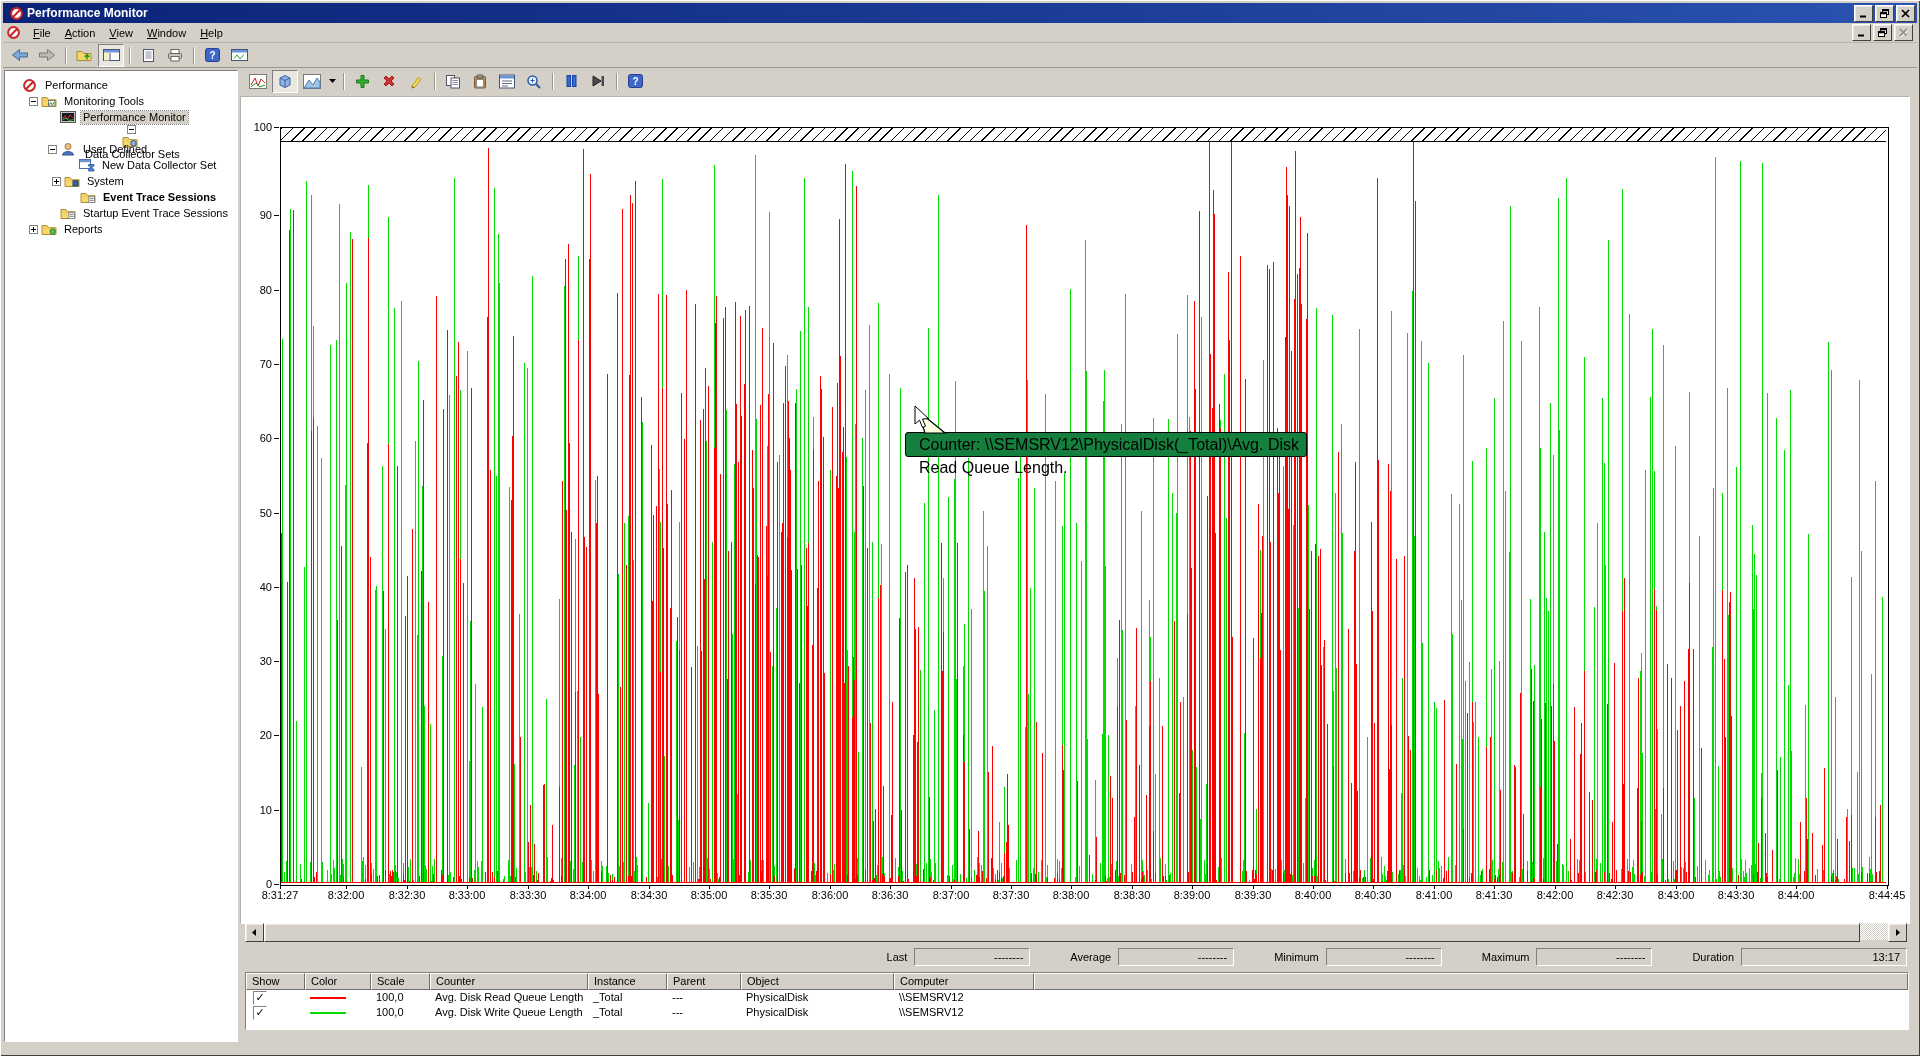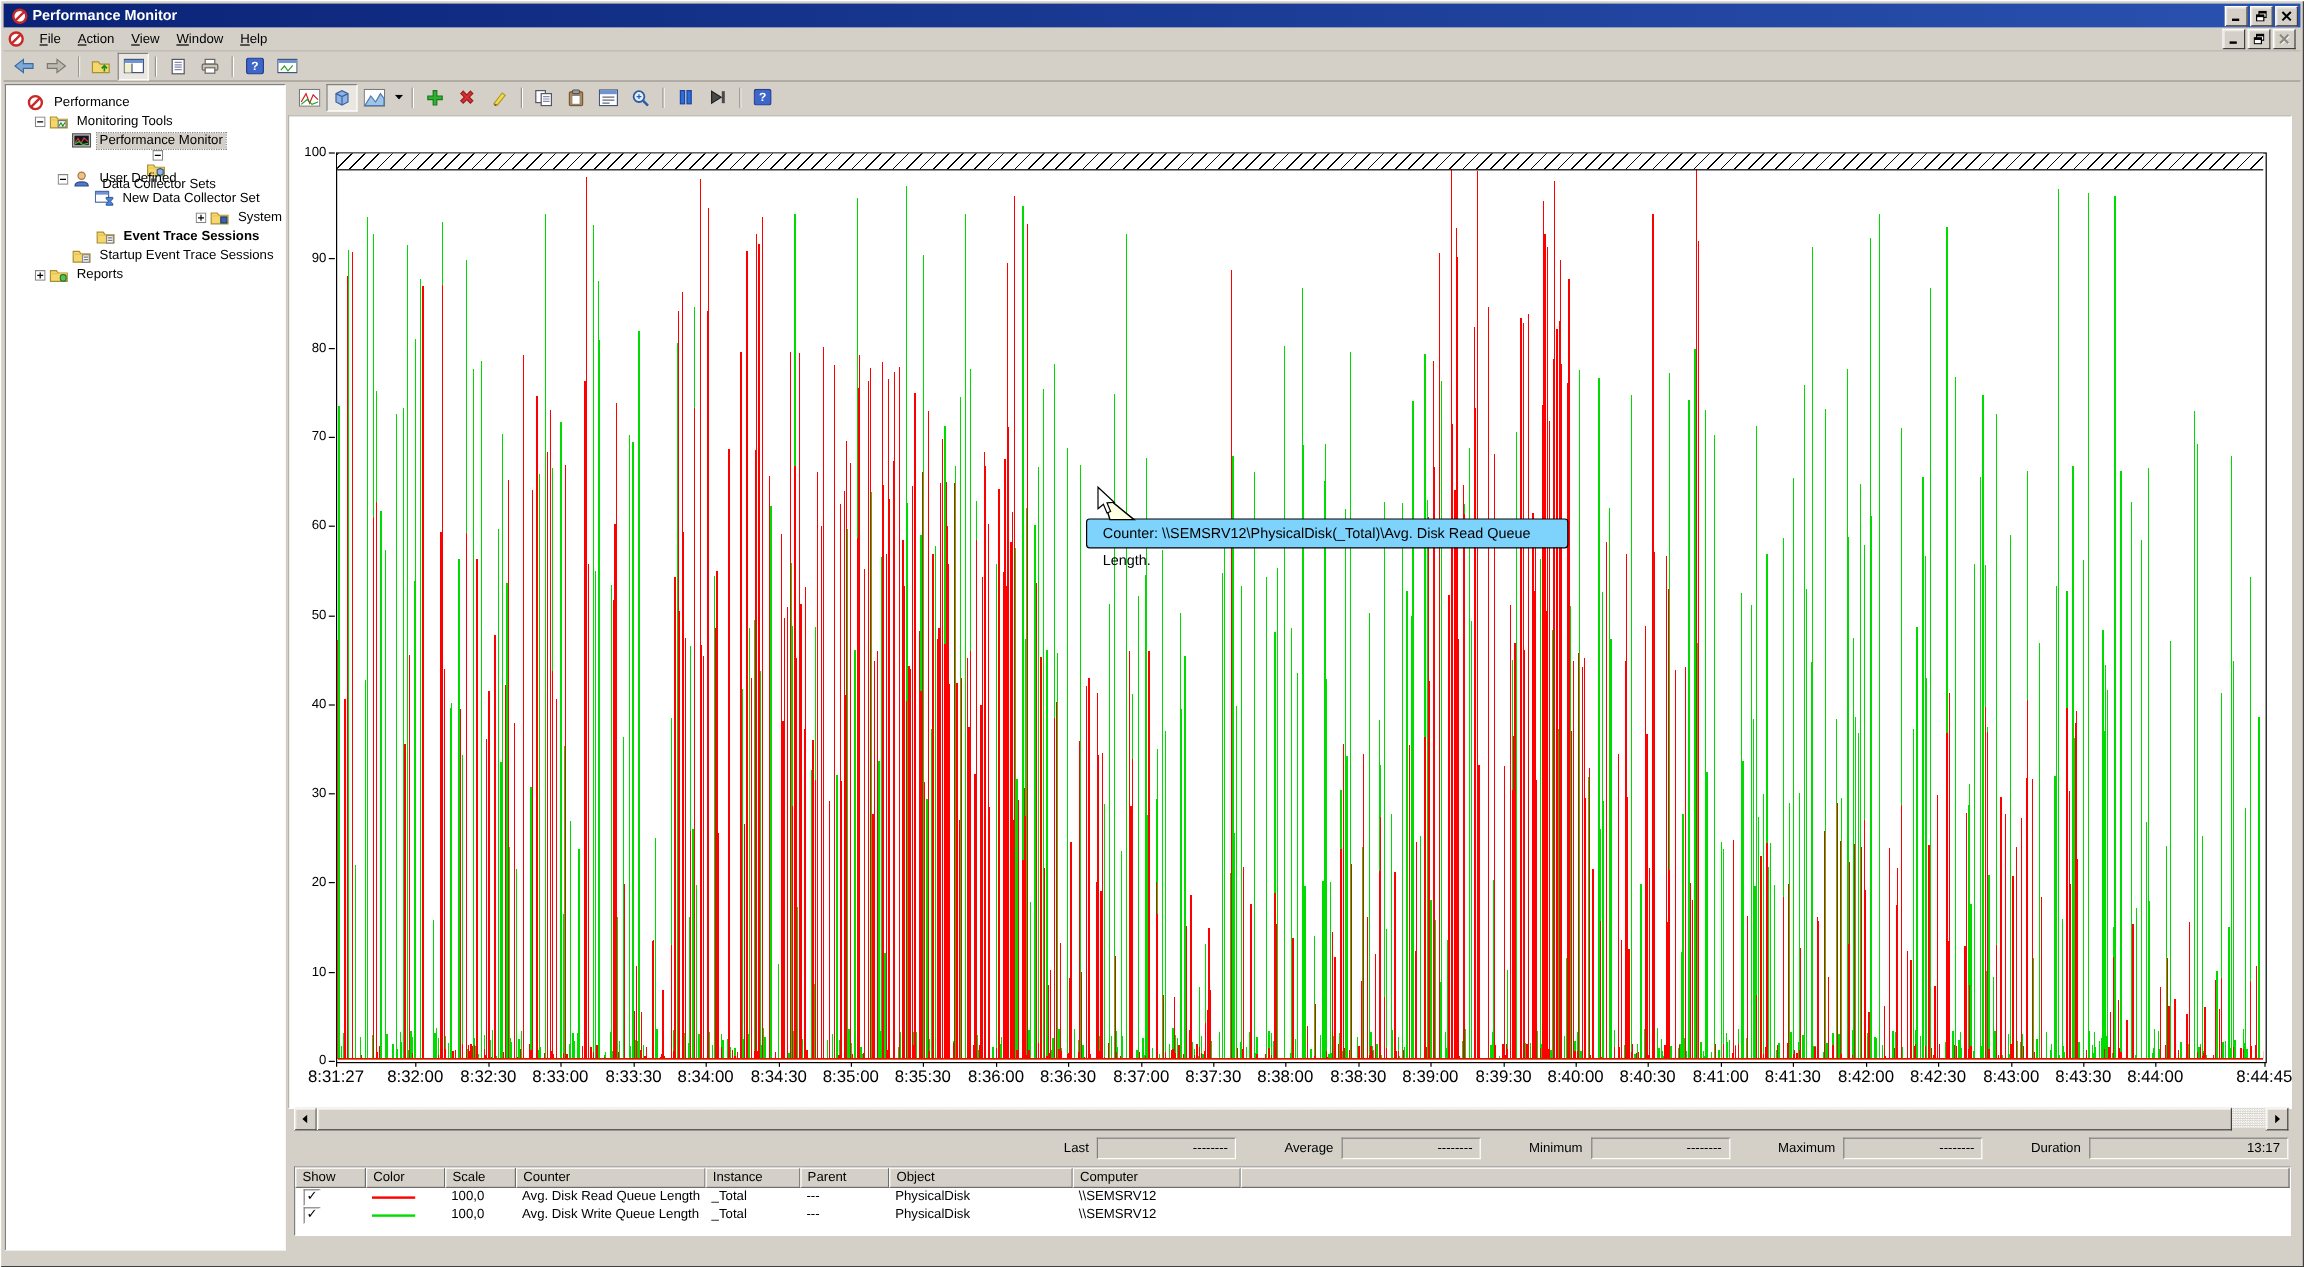--- a/index.html
+++ b/index.html
@@ -38,25 +38,25 @@
   #right-panel-white{position:absolute;left:240px;top:96px;width:1668px;height:826px;background:#fff;
     border:1px solid;border-color:#b5b2a9 #fff #fff #b5b2a9;}
   #chart-toolbar{position:absolute;left:245px;top:68px;height:26px;display:flex;align-items:center;}
   
   #plot{position:absolute;left:280px;top:127px;width:1607px;height:757px;border:1px solid #000;background:#fff;}
   #time-band{position:absolute;left:281px;top:128px;width:1605px;height:13px;border-bottom:1px solid #000;
     background:repeating-linear-gradient(135deg,#000 0,#000 1px,#fff 1px,#fff 8px);}
   #series-svg{position:absolute;left:281px;top:128px;}
   .ytick-label{position:absolute;width:42px;text-align:right;font-size:11px;}
   .ytick-dash{position:absolute;width:5px;height:1px;background:#000;}
-  .xtick-label{position:absolute;width:60px;text-align:center;font-size:14px;top:889px;}
+  .xtick-label{position:absolute;width:60px;text-align:center;font-size:11px;top:889px;}
   .xtick-mark{position:absolute;width:1px;height:4px;background:#000;top:885px;}
   
-  #tooltip{position:absolute;left:905px;top:432px;width:387px;height:23px;background:#7dd3fc;border:1px solid #000;
-    border-radius:3px;font-size:12px;line-height:23px;padding-left:13px;z-index:30;}
+  #tooltip{position:absolute;left:905px;top:432px;width:387px;height:23px;background:#15803d;border:1px solid #000;
+    border-radius:3px;font-size:16px;line-height:23px;padding-left:13px;z-index:30;}
   #cursor-svg{position:absolute;left:898px;top:404px;z-index:31;pointer-events:none;}
   
   #hscroll{position:absolute;left:245px;top:923px;width:1662px;height:17px;
     background:repeating-conic-gradient(#fff 0 25%,#D4D0C8 0 50%) 0 0/2px 2px;}
   .sb-btn{position:absolute;top:0;width:17px;height:17px;background:#D4D0C8;border:1px solid;
     border-color:#fff #404040 #404040 #fff;box-shadow:inset 1px 1px 0 #ece9e0;display:flex;align-items:center;justify-content:center;}
   #sb-thumb{position:absolute;left:19px;top:0;width:1594px;height:17px;background:#D4D0C8;border:1px solid;
     border-color:#fff #404040 #404040 #fff;box-shadow:inset 1px 1px 0 #ece9e0;}
   
   #stats-row{position:absolute;top:947px;right:13px;height:19px;display:flex;align-items:center;}
@@ -284,21 +284,21 @@
           <span class="expander"></span>
           <span class="tree-icon">
             <svg width="16" height="14" viewBox="0 0 16 14">
               <rect x="0.5" y="1.5" width="11" height="9" fill="#fff" stroke="#4a6ca8"></rect>
               <rect x="1" y="2" width="10" height="2.2" fill="#6f94d4"></rect>
               <path d="M9.5 6.5 h5.5 v1.2 l-2 2 2 2 v1.3 H9.5 v-1.3 l2-2 -2-2 Z" fill="#4a86d8" stroke="#23508e" stroke-width="0.8"></path>
             </svg>
           </span>
           <span class="tree-label">New Data Collector Set</span>
         </div>
-        <div class="tree-row" style="padding-left: 46px; justify-content: flex-end;">
+        <div class="tree-row" style="padding-left: 46px;">
           <span class="expander">
             <svg width="9" height="9" viewBox="0 0 9 9">
               <rect x="0.5" y="0.5" width="8" height="8" fill="#fff" stroke="#848484"></rect>
               <line x1="2" y1="4.5" x2="7" y2="4.5" stroke="#000"></line>
               <line x1="4.5" y1="2" x2="4.5" y2="7" stroke="#000"></line>
             </svg>
           </span>
           <span class="tree-icon">
             <svg width="16" height="14" viewBox="0 0 16 14">
               <path d="M1 3.5 h5 l1.5 2 H15 V12.5 H1 Z" fill="#F5D76E" stroke="#A98F34"></path>

